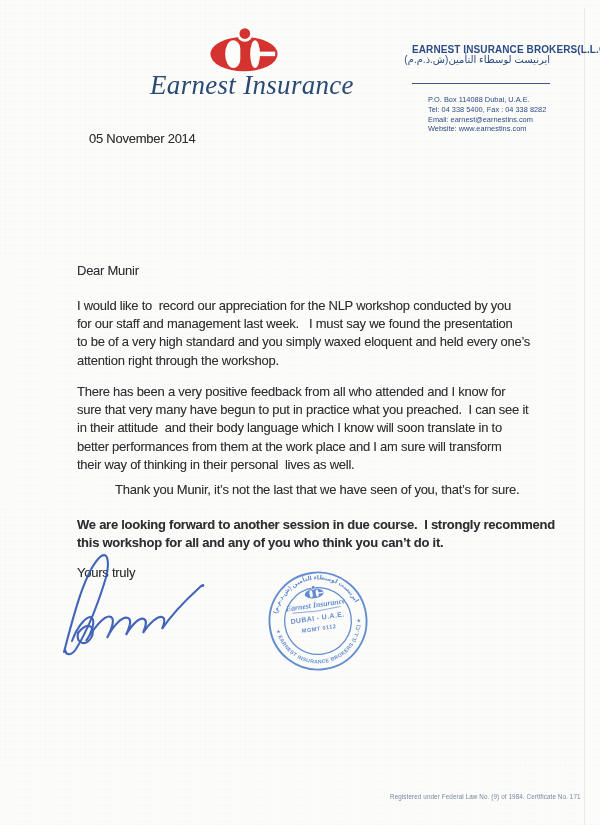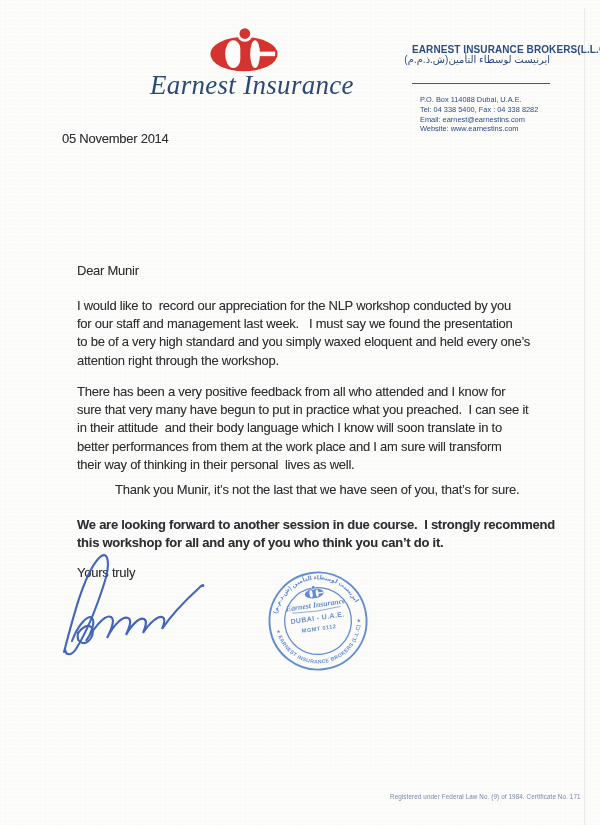--- a/index.html
+++ b/index.html
@@ -21,25 +21,25 @@
   .logo{position:absolute;left:203px;top:26px;width:82px;height:48px;}
   .brand-name{
     position:absolute;left:143px;top:70px;width:218px;text-align:center;
     font-family:"Liberation Serif","DejaVu Serif",serif;font-style:italic;
     font-size:27px;color:#2b4a73;letter-spacing:.3px;white-space:nowrap;
   }
   .right-block{position:absolute;left:412px;top:0;width:148px;color:#2b4c82;}
   .rb-title{position:absolute;left:0;top:44px;font-size:10px;font-weight:bold;letter-spacing:.1px;white-space:nowrap;}
   .rb-arabic{position:absolute;left:0;top:54px;font-size:10px;direction:rtl;text-align:right;width:138px;white-space:nowrap;}
   .rb-rule{position:absolute;left:0;top:83px;width:138px;height:0;border-top:1px solid #41568a;}
-  .rb-contact{position:absolute;left:8px;top:95px;font-size:7.4px;line-height:9.8px;white-space:nowrap;}
+  .rb-contact{position:absolute;left:16px;top:95px;font-size:7.4px;line-height:9.8px;white-space:nowrap;}
 
   
   .ink{color:#2f2f33;font-size:13px;letter-spacing:-.25px;text-shadow:0 0 .4px rgba(40,40,40,.3);}
-  .date{position:absolute;left:62px;top:131px;}
+  .date{position:absolute;left:89px;top:131px;}
   .recipient{position:absolute;left:77px;top:181px;line-height:16.5px;white-space:pre-wrap;}
   .salutation{position:absolute;left:77px;top:263px;}
   .para{position:absolute;left:77px;width:505px;line-height:18.2px;white-space:pre-wrap;}
   .p1{top:297px;} .p2{top:383px;} .p3{top:481px;margin-left:38px;} .p4{top:516px;font-weight:bold;}
   .closing{position:absolute;left:77px;top:565px;}
   .signer{position:absolute;left:77px;top:632px;line-height:17.5px;white-space:pre-wrap;}
 
   
   .signature{position:absolute;left:48px;top:536px;width:180px;height:125px;}
   .stamp{position:absolute;left:266px;top:569px;width:104px;height:104px;transform:rotate(-8deg);opacity:.85;}

